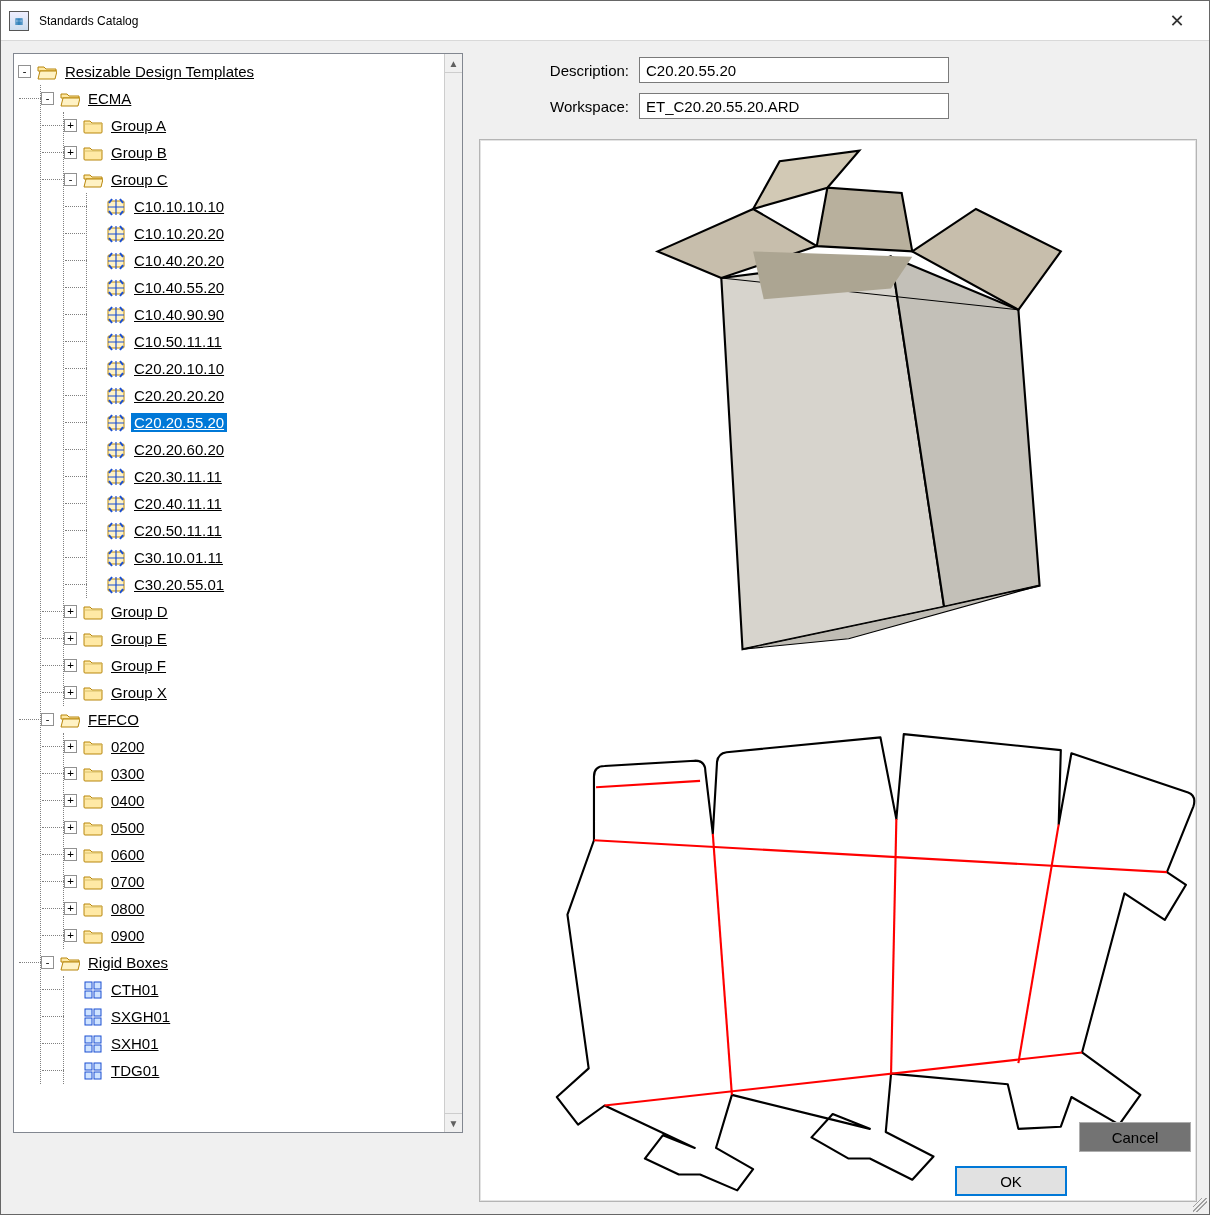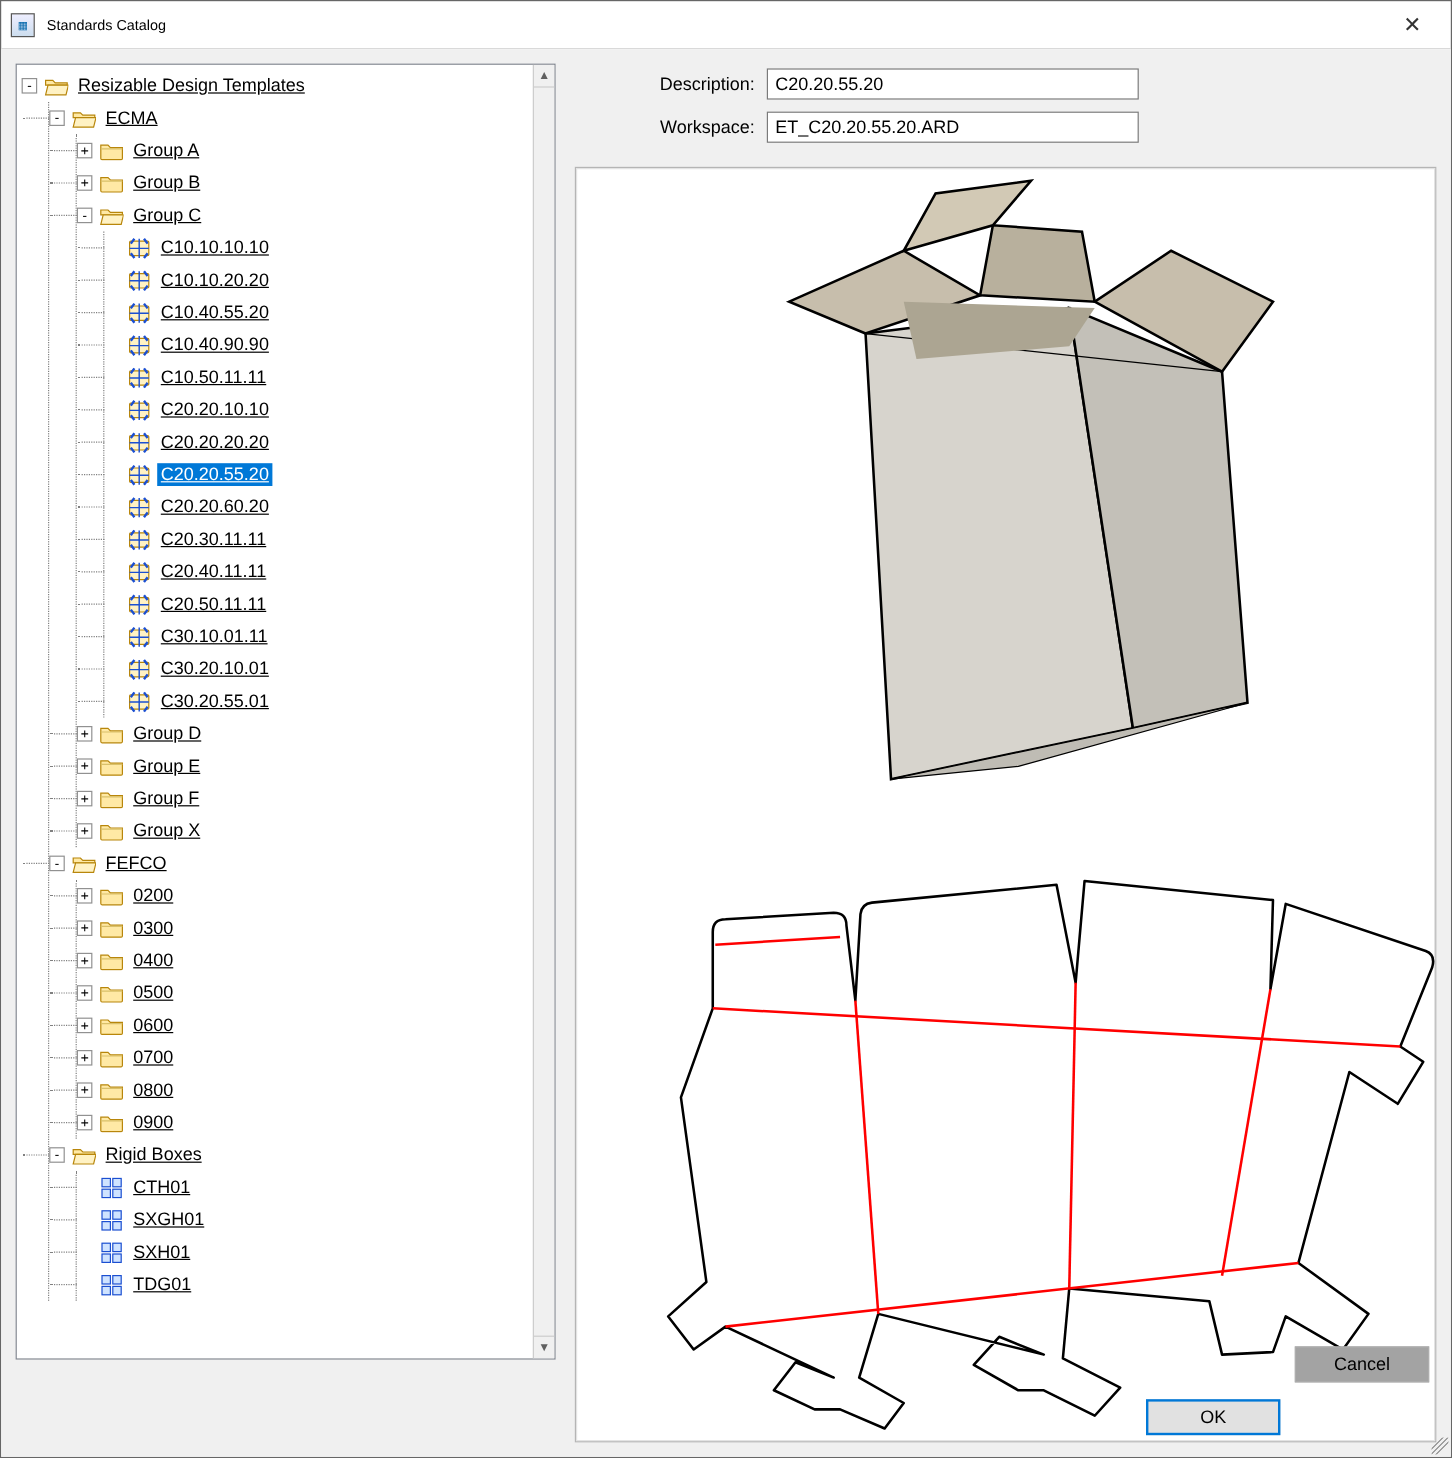--- a/index.html
+++ b/index.html
@@ -118,21 +118,21 @@
   .preview{
     flex:1;background:#fff;border:1px solid #b5b5b5;
     box-shadow: inset 0 0 0 1px #e3e3e3;
     position:relative; overflow:hidden;
   }
   .buttons{
     position:absolute; right:18px; bottom:18px;
     display:flex; gap:12px;
   }
   .btn{
-    width:112px;height:30px;border:1px solid #adadad;background:#a3a3a3;
+    width:112px;height:30px;border:1px solid #adadad;background:#737373;
     font:inherit;cursor:pointer;
   }
   .btn.primary{border:2px solid #0078d7;background:#e1e1e1;margin-top:44px;}
   .resize-grip{
     position:absolute;right:2px;bottom:2px;width:14px;height:14px;
     background:
       linear-gradient(135deg, transparent 0 6px, #a0a0a0 6px 7px, transparent 7px 9px, #a0a0a0 9px 10px, transparent 10px 12px, #a0a0a0 12px 13px, transparent 13px);
   }
 </style>
 </head>
@@ -254,20 +254,31 @@
                           </div>
                         </li>
                         <li class="node">
                           <div class="row">
                             <span class="spacer"></span>
                             <span class="ficon template">
                               <svg viewBox="0 0 20 18">
                                 <use href="#i-template"></use>
                               </svg>
                             </span>
+                            <span class="label">C10.40.20.20</span>
+                          </div>
+                        </li>
+                        <li class="node">
+                          <div class="row">
+                            <span class="spacer"></span>
+                            <span class="ficon template">
+                              <svg viewBox="0 0 20 18">
+                                <use href="#i-template"></use>
+                              </svg>
+                            </span>
                             <span class="label">C10.40.55.20</span>
                           </div>
                         </li>
                         <li class="node">
                           <div class="row">
                             <span class="spacer"></span>
                             <span class="ficon template">
                               <svg viewBox="0 0 20 18">
                                 <use href="#i-template"></use>
                               </svg>
@@ -365,31 +376,20 @@
                         </li>
                         <li class="node">
                           <div class="row">
                             <span class="spacer"></span>
                             <span class="ficon template">
                               <svg viewBox="0 0 20 18">
                                 <use href="#i-template"></use>
                               </svg>
                             </span>
                             <span class="label">C30.10.01.11</span>
-                          </div>
-                        </li>
-                        <li class="node">
-                          <div class="row">
-                            <span class="spacer"></span>
-                            <span class="ficon template">
-                              <svg viewBox="0 0 20 18">
-                                <use href="#i-template"></use>
-                              </svg>
-                            </span>
-                            <span class="label">C30.20.10.01</span>
                           </div>
                         </li>
                         <li class="node">
                           <div class="row">
                             <span class="spacer"></span>
                             <span class="ficon template">
                               <svg viewBox="0 0 20 18">
                                 <use href="#i-template"></use>
                               </svg>
                             </span>

